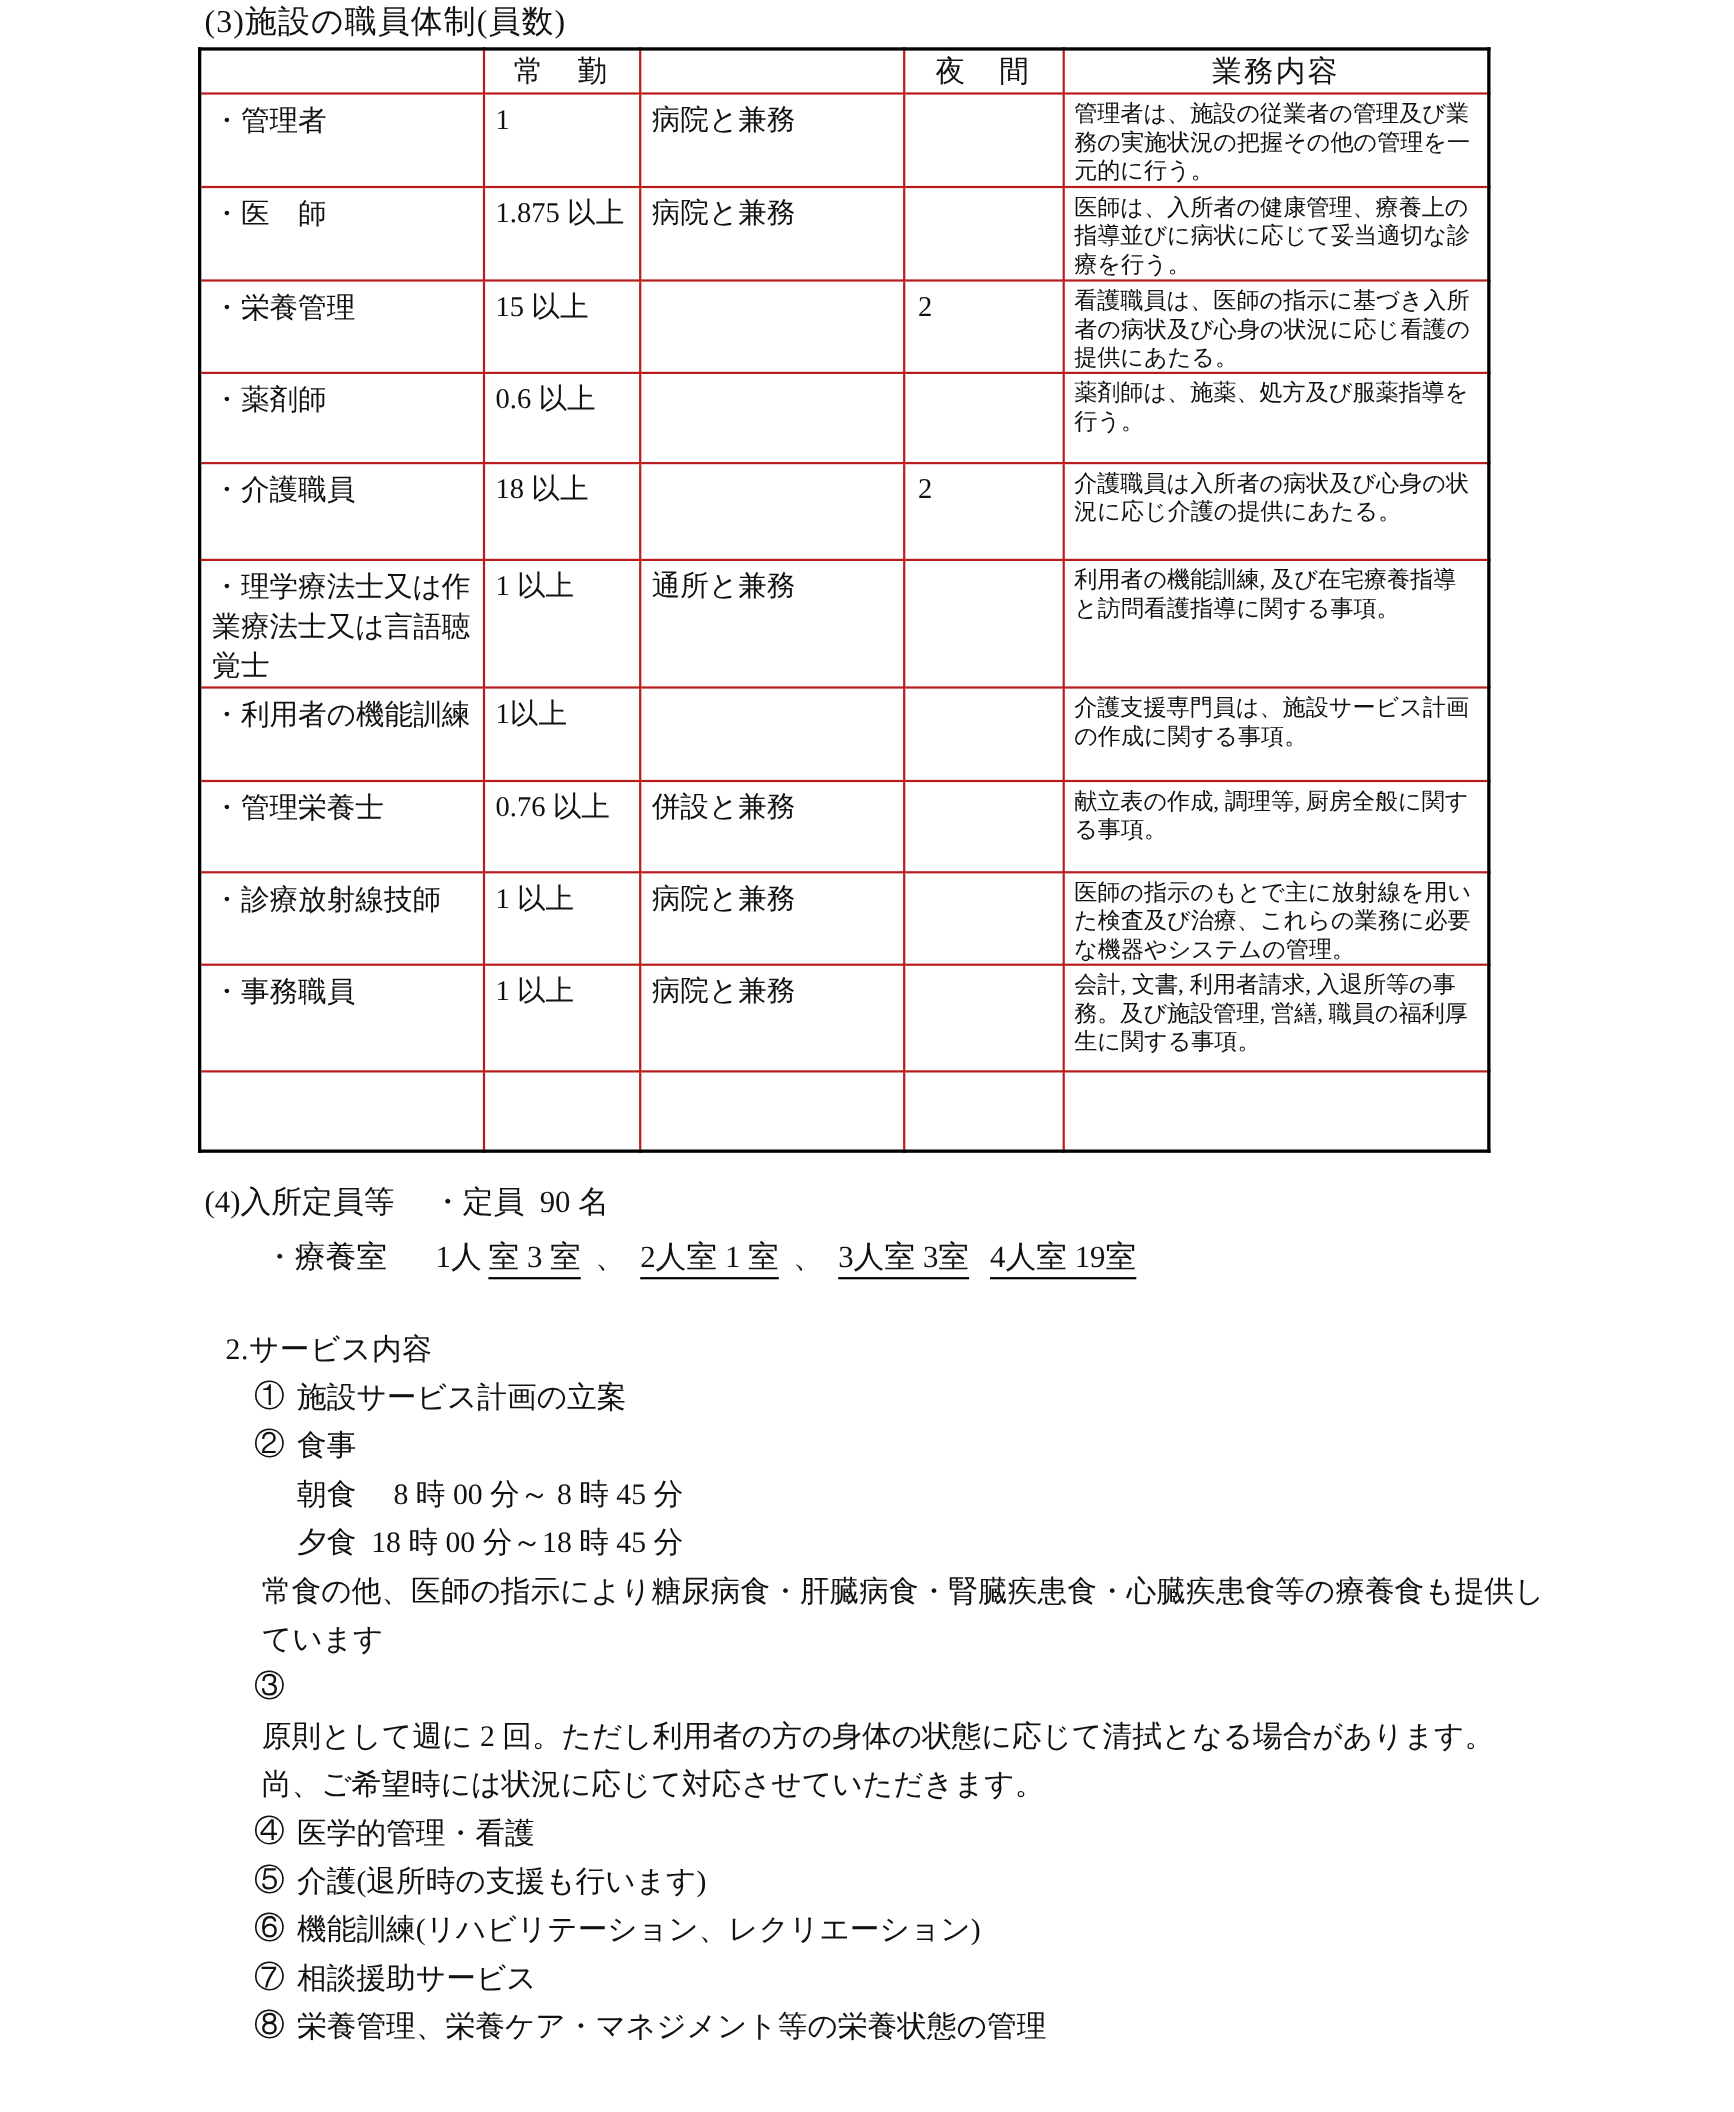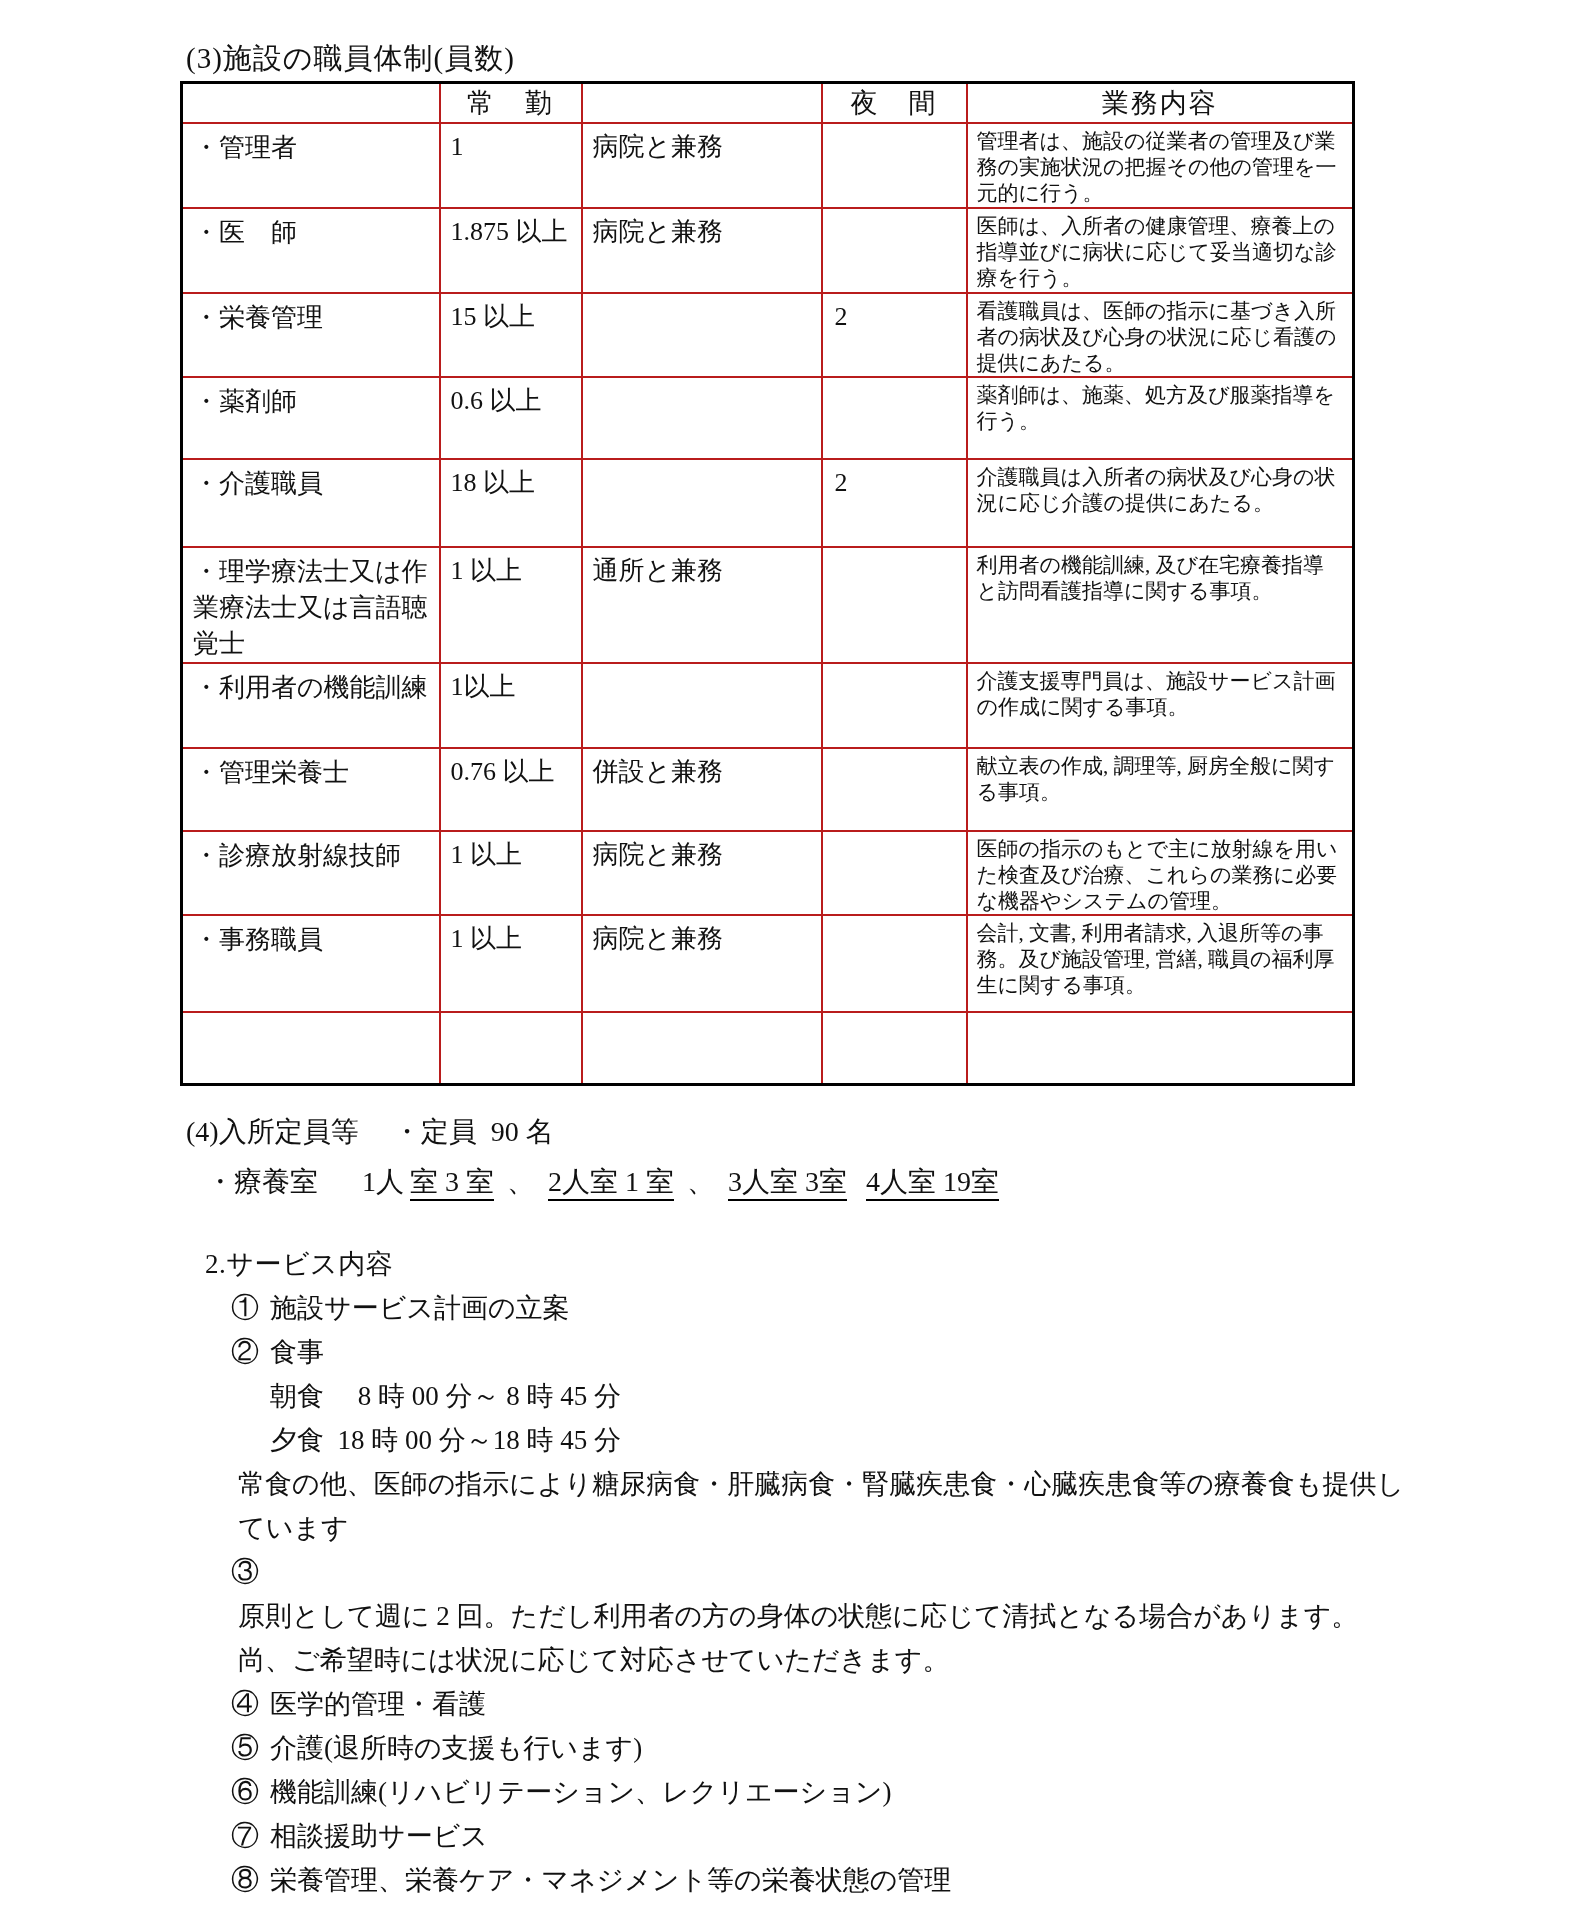--- a/index.html
+++ b/index.html
@@ -3,21 +3,21 @@
 <meta charset="utf-8">
 <style>
   * { margin: 0; padding: 0; box-sizing: border-box; }
   html, body {
     width: 1576px; height: 1920px;
     background: #ffffff;
     color: #111;
     font-family: "Liberation Serif", "DejaVu Serif", serif;
     overflow: hidden;
   }
-  .page { width: 1508px; height: 1920px; padding-top: 38px; }
+  .page { width: 1508px; height: 1920px; }
 
   .doc-title {
     margin-left: 186px;
     font-size: 29px;
     line-height: 40px;
     letter-spacing: 1px;
   }
 
   
   table.staff-table {
@@ -58,21 +58,21 @@
   .staff-table tbody tr:nth-child(8)  { height: 83px; }
   .staff-table tbody tr:nth-child(9)  { height: 83px; }
   .staff-table tbody tr:nth-child(10) { height: 97px; }
   .staff-table tbody tr:nth-child(11) { height: 72px; }
 
   
   .section4 { margin: 24px 0 0 186px; font-size: 28px; }
   .cap-line1 { line-height: 44px; }
   .cap-line1 .cap-gap { display: inline-block; width: 34px; }
   .cap-line1 .cap-num-gap { display: inline-block; width: 14px; }
-  .cap-line2 { margin-left: 20px; line-height: 52px; margin-top: 2px; }
+  .cap-line2 { margin-left: 54px; line-height: 52px; margin-top: 2px; }
   .cap-line2 .room-label { margin-right: 38px; }
   .seg { white-space: pre; }
   .seg.u { border-bottom: 2.5px solid #000; padding-bottom: 2px; }
   .seg.gap { padding: 0 6px; }
 
   
   .services { margin: 34px 0 0 205px; font-size: 27px; }
   .svc-heading { line-height: 44px; letter-spacing: 0.5px; }
   .svc-item { display: flex; margin-left: 26px; line-height: 44px; }
   .svc-marker { width: 39px; flex: 0 0 39px; font-size: 28px; }

